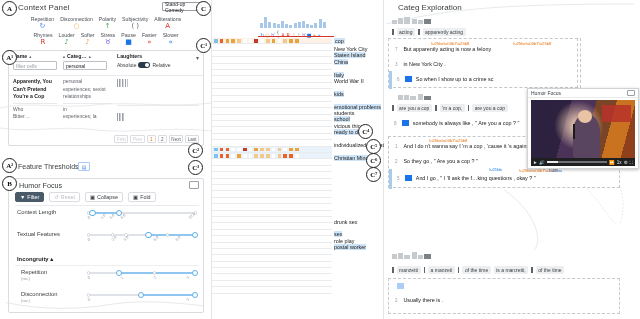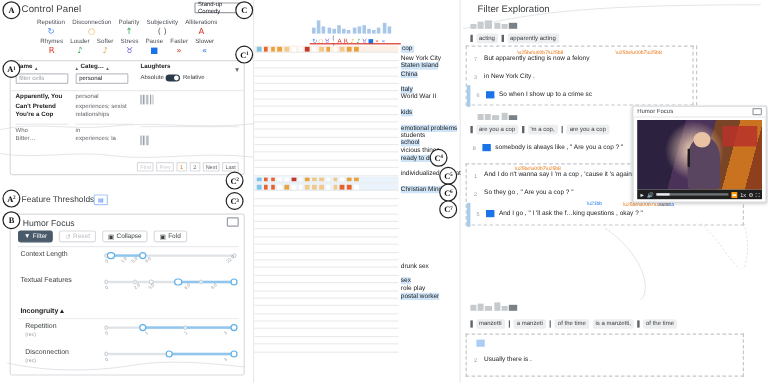--- a/index.html
+++ b/index.html
@@ -182,21 +182,21 @@
   .dashcon{ position:absolute; border-left:1px dashed #c4c8cc; }
   svg.lines{ position:absolute; inset:0; width:100%; height:100%; pointer-events:none; z-index:5; }
 </style>
 </head>
 <body>
 
 <div class="app">
 
   <div class="left-col">
 
-    <div class="panel-title cp-head">Control Panel</div>
+    <div class="panel-title cp-head">Context Panel</div>
 
     <div class="dataset-select">
       <span>Stand-up Comedy</span>
       <span class="caret">▾</span>
     </div>
 
     <div class="legend">
       <div class="legend-row">
         <div class="legend-item">
           <span class="lbl">Repetition</span>
@@ -607,21 +607,21 @@
       <div class="kw">drunk sex</div>
       <div class="kw"></div>
       <div class="kw"><span class="hl">sex</span></div>
       <div class="kw">role play</div>
       <div class="kw"><span class="hl">postal worker</span></div>
     </div>
   </div>
 
   <div class="right-col">
 
-    <div class="he-head">Filter Exploration</div>
+    <div class="he-head">Categ Exploration</div>
 
     <div class="ctx-strip" style="left:8px; top:16px; height:8px;">
       <i style="width:5px;height:4px"></i>
         <i style="width:5px;height:6px"></i>
         <i style="width:6px;height:7px"></i>
       <i style="width:5px;height:5px"></i>
         <i style="width:5px;height:4px"></i>
         <i style="width:7px;height:5px;background:#7b8287"></i>
     </div>
 

